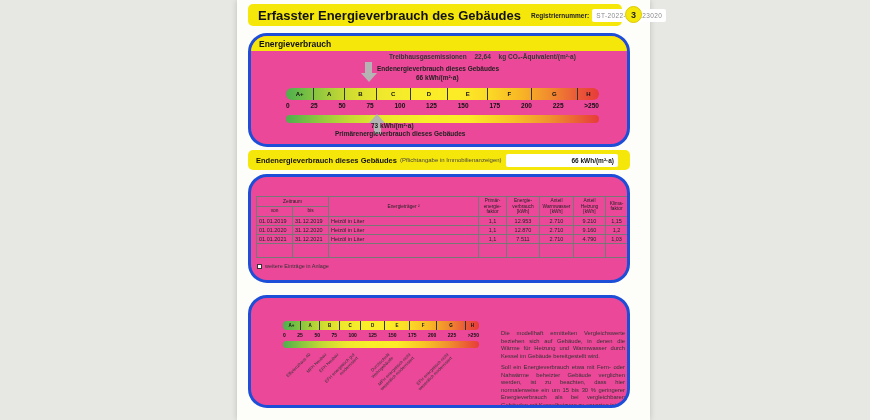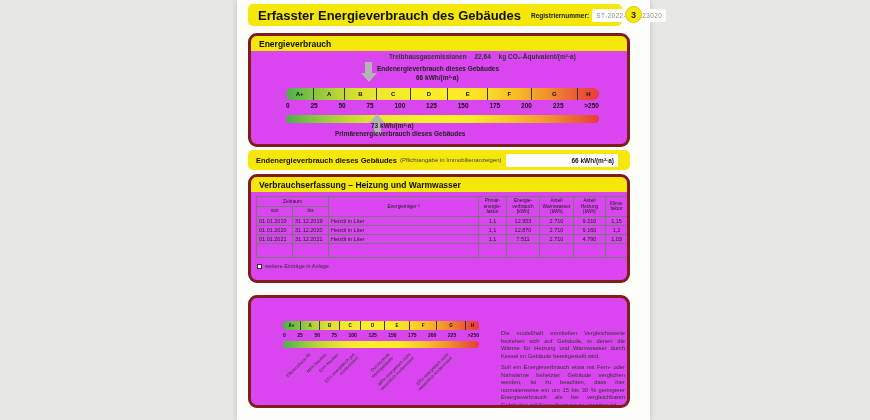--- a/index.html
+++ b/index.html
@@ -15,21 +15,21 @@
   .page-title { font-size:13px; font-weight:bold; color:#111; padding-left:10px; white-space:nowrap; }
   .reg-label { font-size:6.5px; font-weight:bold; color:#222; margin-left:10px; white-space:nowrap; }
   .reg-box { background:#fff; border-radius:2px; height:13px; margin-left:3px; padding:0 4px;
              display:flex; align-items:center; }
   .reg-value { font-size:6.5px; color:#8a8a8a; letter-spacing:.4px; filter:blur(.3px); white-space:nowrap; }
   .page-badge { position:absolute; left:388px; top:6px; width:17px; height:17px; border-radius:50%;
                 background:#f6e70a; border:1px solid #ddca00; display:flex; align-items:center;
                 justify-content:center; font-size:9px; font-weight:bold; color:#222; }
 
   
-  .section { position:absolute; background:#d946ef; border:3px solid #7f1d1d; border-radius:9px; overflow:hidden; }
+  .section { position:absolute; background:#ec4899; border:3px solid #1d4ed8; border-radius:19px; overflow:hidden; }
   .section-titlebar { background:#f6e70a; height:15px; display:flex; align-items:center; padding-left:8px; }
   .section-title { font-size:8.5px; font-weight:bold; color:#111; white-space:nowrap; }
 
   
   #sec-energy { left:11px; top:33px; width:382px; height:114px; }
   .ghg-line { position:absolute; left:138px; top:17px; font-size:6.5px; font-weight:bold; color:#333; white-space:nowrap; }
   .ghg-line .val { margin:0 6px; }
   .scale-wrap { position:absolute; left:35px; top:52px; width:313px; }
   .scale-bar { position:relative; height:12px; border-radius:6px; display:flex; overflow:hidden;
        background:linear-gradient(90deg,#4daf4e 0%,#79c043 7%,#a8cf3a 14%,#d2dd30 21%,#eee82d 30%,
@@ -162,23 +162,20 @@
 
     <div class="value-strip">
       <span class="strip-label">Endenergieverbrauch dieses Gebäudes</span>
       <span class="strip-sublabel">(Pflichtangabe in Immobilienanzeigen)</span>
       <span class="strip-valuebox">
         <span class="strip-value">66 kWh/(m²·a)</span>
       </span>
     </div>
 
     <div class="section" id="sec-consumption">
-      <div class="section-titlebar">
-        <span class="section-title">Verbrauchserfassung – Heizung und Warmwasser</span>
-      </div>
       <table class="ctable">
         <colgroup>
           <col style="width:36px">
             <col style="width:36px">
             <col style="width:150px">
             <col style="width:28px">
           <col style="width:33px">
             <col style="width:34px">
             <col style="width:32px">
             <col style="width:22px">

